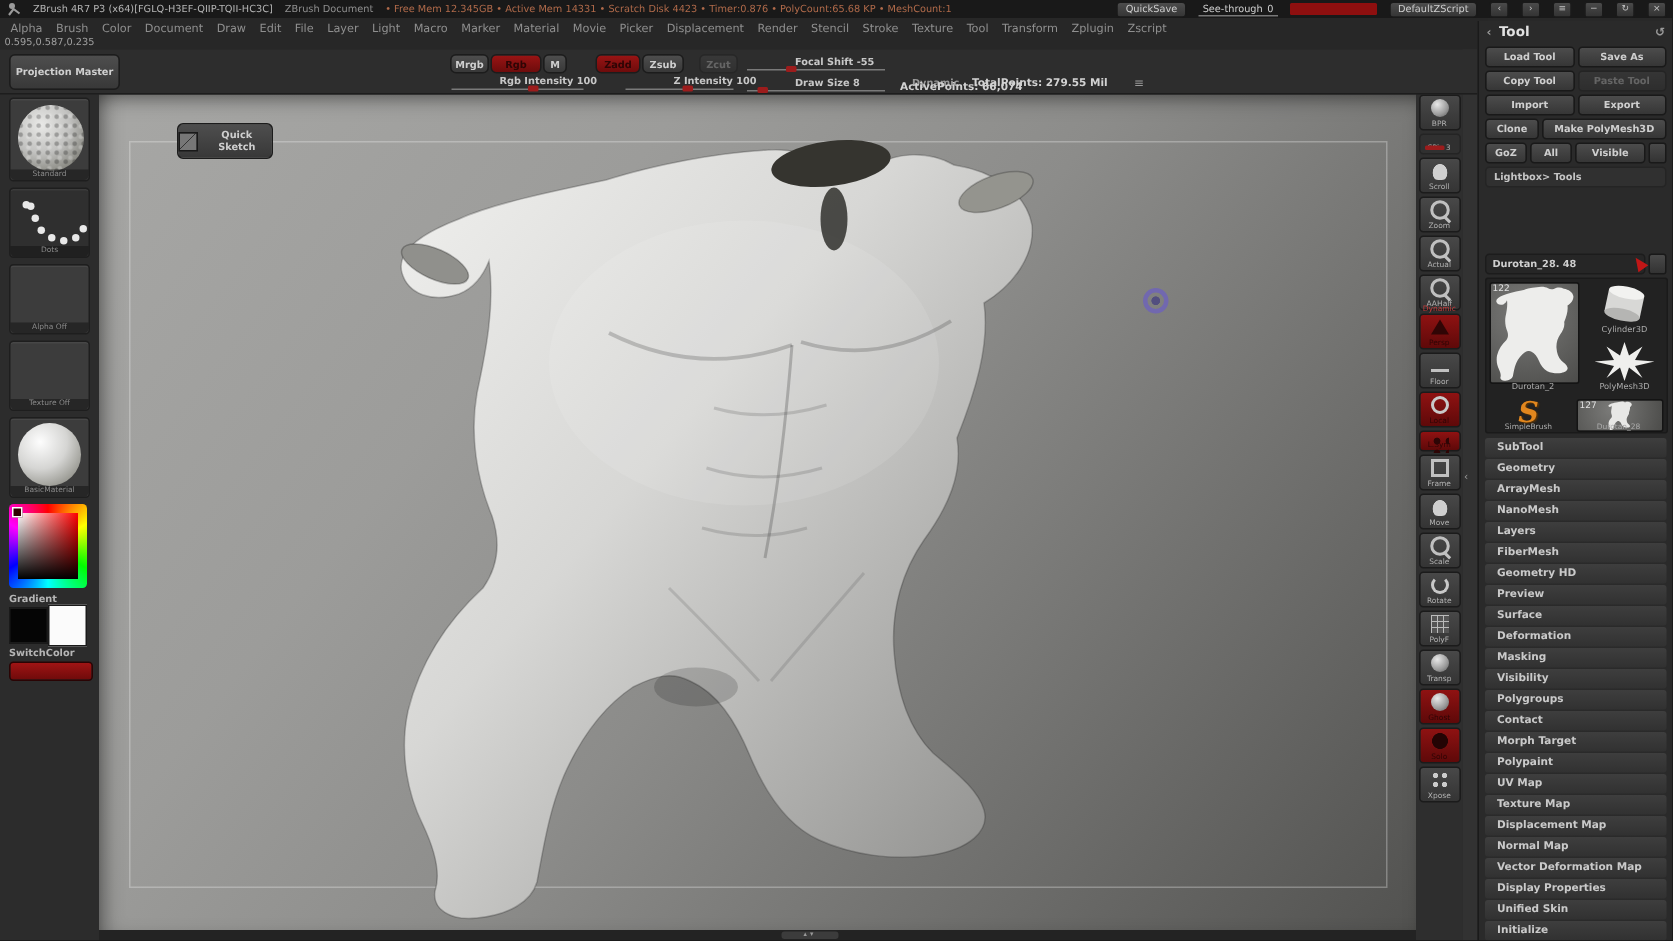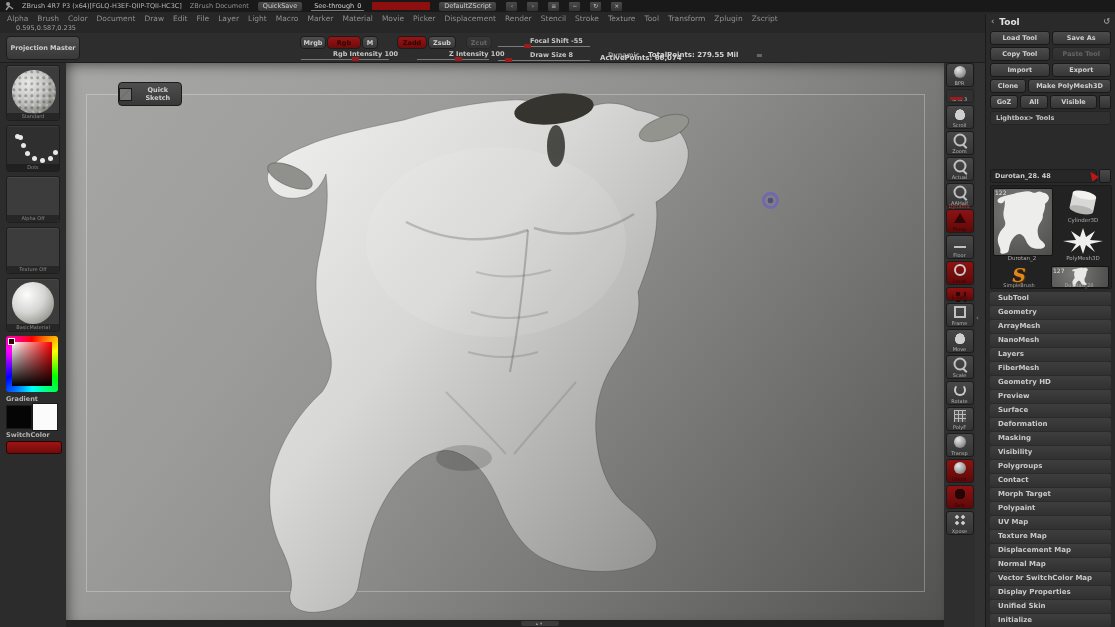--- a/index.html
+++ b/index.html
@@ -17,21 +17,21 @@
   .tb-slider{display:flex;align-items:center;gap:3px;border-bottom:1px solid #777;height:9px;padding:0 3px;color:#cfcfcf;white-space:nowrap;}
   .tb-red{width:58px;height:8px;background:#8e0f0f;border-radius:1px;}
   .tb-ico{width:11px;height:9px;background:linear-gradient(#4a4a4a,#333);border:1px solid #1a1a1a;border-radius:2px;
           color:#c5c5c5;font-size:6px;line-height:8px;text-align:center;}
 
   
   .menubar{position:absolute;left:0;top:12px;width:985px;height:12px;background:#272727;display:flex;align-items:center;
            gap:9px;padding-left:7px;font-size:7.5px;color:#8f8f8f;z-index:30;}
   .menu-item{white-space:nowrap;}
   .coordsrow{position:absolute;left:0;top:24px;width:985px;height:9px;background:#272727;font-size:6.5px;color:#a0a0a0;
-             padding-left:16px;line-height:9px;z-index:30;}
+             padding-left:3px;line-height:9px;z-index:30;}
 
   
   .topshelf{position:absolute;left:0;top:33px;width:985px;height:29px;background:#2d2d2d;border-bottom:1px solid #1d1d1d;z-index:30;}
   .shelf-btn{position:absolute;background:linear-gradient(#4e4e4e,#383838);border:1px solid #1c1c1c;border-radius:4px;
              color:#cfcfcf;font-size:6.5px;font-weight:bold;text-align:center;display:flex;align-items:center;justify-content:center;}
   .shelf-btn.red{background:linear-gradient(#9a1414,#6d0c0c);color:#2e0505;}
   .shelf-btn.dis{opacity:.35;}
   .slider-lab{position:absolute;font-size:6.5px;font-weight:bold;color:#c7c7c7;white-space:nowrap;padding-left:32px;}
   .track{position:absolute;height:1px;background:#7a7a7a;}
   .handle{position:absolute;width:7px;height:4px;background:#9c1c1c;border-radius:1px;}
@@ -151,20 +151,21 @@
 
 <div class="screen">
 
   <div class="titlebar">
     <svg width="10" height="10" viewBox="0 0 10 10">
       <circle cx="4" cy="3" r="2" fill="#9a9a9a"></circle>
         <path d="M2 9 L5 5 L9 8" stroke="#9a9a9a" stroke-width="1.4" fill="none"></path>
     </svg>
     <span class="app">ZBrush 4R7 P3 (x64)[FGLQ-H3EF-QIIP-TQII-HC3C]</span>
     <span class="doc">ZBrush Document</span>
+    <span class="stats">• Free Mem 12.345GB   • Active Mem 14331   • Scratch Disk 4423   • Timer:0.876   • PolyCount:65.68 KP   • MeshCount:1</span>
     <span class="tb-btn">QuickSave</span>
     <span class="tb-slider">
       <span>See-through</span>
       <span>0</span>
     </span>
     <span class="tb-red"></span>
     <span class="tb-btn">DefaultZScript</span>
     <span class="tb-ico">‹</span>
     <span class="tb-ico">›</span>
     <span class="tb-ico">≡</span>
@@ -529,21 +530,21 @@
           <div class="sp-item">Masking</div>
           <div class="sp-item">Visibility</div>
           <div class="sp-item">Polygroups</div>
           <div class="sp-item">Contact</div>
           <div class="sp-item">Morph Target</div>
           <div class="sp-item">Polypaint</div>
           <div class="sp-item">UV Map</div>
           <div class="sp-item">Texture Map</div>
           <div class="sp-item">Displacement Map</div>
           <div class="sp-item">Normal Map</div>
-          <div class="sp-item">Vector SwitchColor Map</div>
+          <div class="sp-item">Vector Deformation Map</div>
           <div class="sp-item">Display Properties</div>
           <div class="sp-item">Unified Skin</div>
           <div class="sp-item">Initialize</div>
           <div class="sp-item">Import</div>
           <div class="sp-item">Export</div>
         </div>
     </div>
   </div>
 
 </div>

